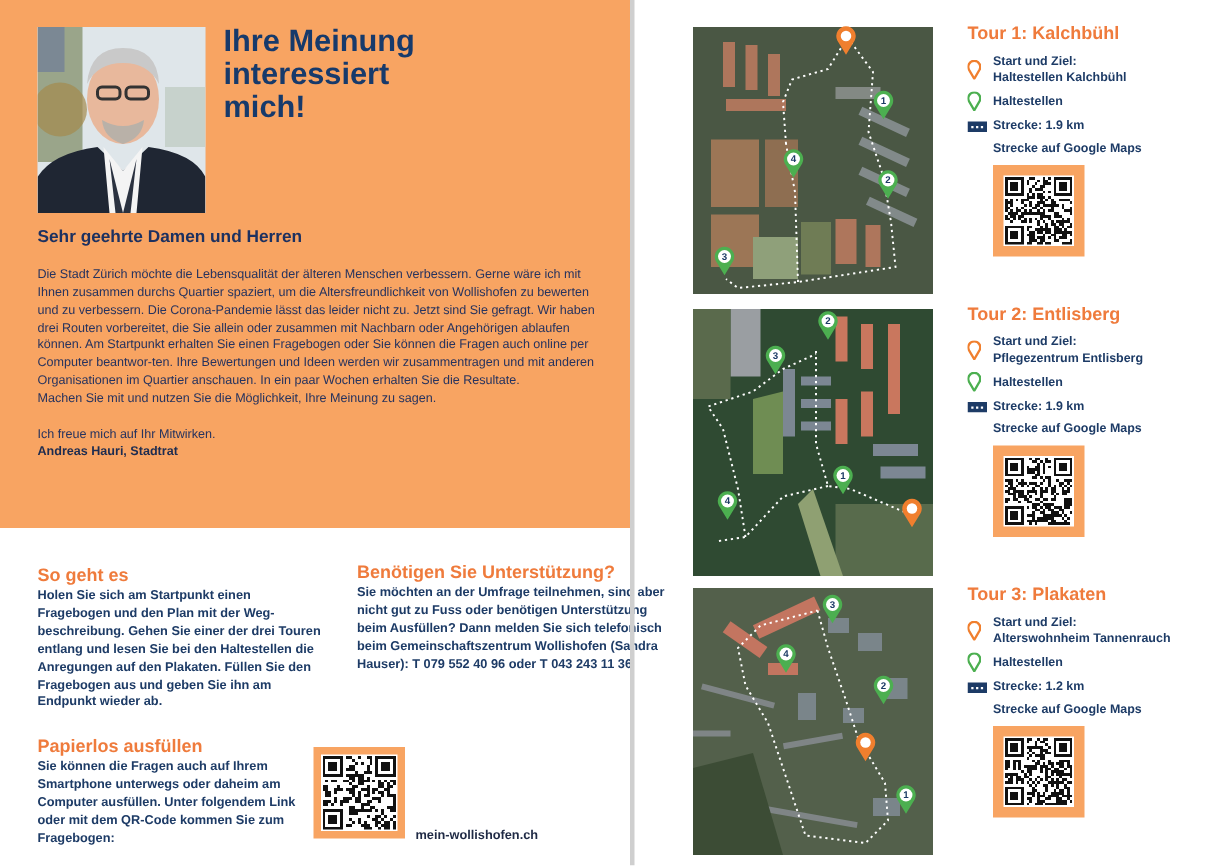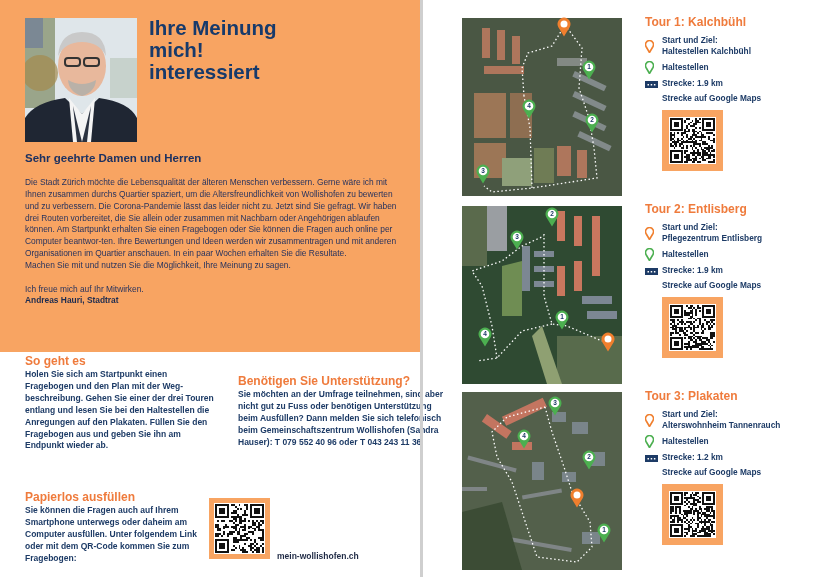--- a/index.html
+++ b/index.html
@@ -19,21 +19,21 @@
     .greeting { position: absolute; left: 25px; top: 152px; font-size: 11.5px; font-weight: bold; color: #1d3160; text-align: right; }
     .intro { position: absolute; left: 25px; top: 177px; width: 380px; font-size: 8.4px; line-height: 11.85px; color: #27335e; }
     .intro p { margin: 0; }
     .intro .spacer { height: 11.85px; }
     .intro .signature { font-weight: bold; color: #1d2c50; }
 
     .section { position: absolute; }
     .section h2 { font-size: 12px; line-height: 14px; font-weight: bold; color: #ef7b3c; margin-bottom: 1px; }
     .section .body { font-size: 8.5px; line-height: 11.9px; color: #1d3b66; font-weight: bold; }
 
-    .sec-so { left: 25px; top: 354px; width: 190px; }
+    .sec-so { left: 25px; top: 376px; width: 190px; }
     .sec-hilfe { left: 214px; top: 374px; width: 205px; margin-left: 24px; }
     .sec-papier { left: 25px; top: 490px; width: 182px; }
 
     .qr-left { position: absolute; left: 209px; top: 498px; width: 61px; height: 61px; background: #f8a462; padding: 5px; }
     .qr-inner { width: 100%; height: 100%; background: #fff; padding: 1px; }
     .qr-inner svg { width: 100%; height: 100%; display: block; }
     .site-link { position: absolute; left: 277px; top: 551px; font-size: 8.5px; font-weight: bold; color: #1f2a45; }
 
     
     .map { position: absolute; left: 462px; width: 160px; overflow: hidden; background: #3e4a3a; }
@@ -72,22 +72,22 @@
       <rect x="59" y="40" width="15" height="8" rx="3" fill="none" stroke="#333" stroke-width="2"></rect>
       <path d="M43 62 Q57 70 71 62 Q70 74 57 78 Q44 74 43 62Z" fill="#b9b1a8"></path>
       <path d="M0 124 L0 100 Q10 84 40 80 L57 96 L74 80 Q104 84 112 100 L112 124Z" fill="#1f2633"></path>
       <path d="M44 80 L57 96 L70 80 L66 124 L48 124Z" fill="#f4f4f4"></path>
       <path d="M48 88 L57 124 L66 88 L62 124 L52 124Z" fill="#2b3240"></path>
     </svg>
   </div>
 
   <div class="headline">
     <div>Ihre Meinung</div>
+    <div>interessiert</div>
     <div>mich!</div>
-    <div>interessiert</div>
   </div>
 
   <div class="greeting">Sehr geehrte Damen und Herren</div>
 
   <div class="intro">
     <p>Die Stadt Zürich möchte die Lebensqualität der älteren Menschen verbessern. Gerne wäre ich mit Ihnen zusammen durchs Quartier spaziert, um die Altersfreundlichkeit von Wollishofen zu bewerten und zu verbessern. Die Corona-Pandemie lässt das leider nicht zu. Jetzt sind Sie gefragt. Wir haben drei Routen vorbereitet, die Sie allein oder zusammen mit Nachbarn oder Angehörigen ablaufen können. Am Startpunkt erhalten Sie einen Fragebogen oder Sie können die Fragen auch online per Computer beantwor-ten. Ihre Bewertungen und Ideen werden wir zusammentragen und mit anderen Organisationen im Quartier anschauen. In ein paar Wochen erhalten Sie die Resultate.</p>
     <p>Machen Sie mit und nutzen Sie die Möglichkeit, Ihre Meinung zu sagen.</p>
     <div class="spacer"></div>
     <p>Ich freue mich auf Ihr Mitwirken.</p>
     <p class="signature">Andreas Hauri, Stadtrat</p>

